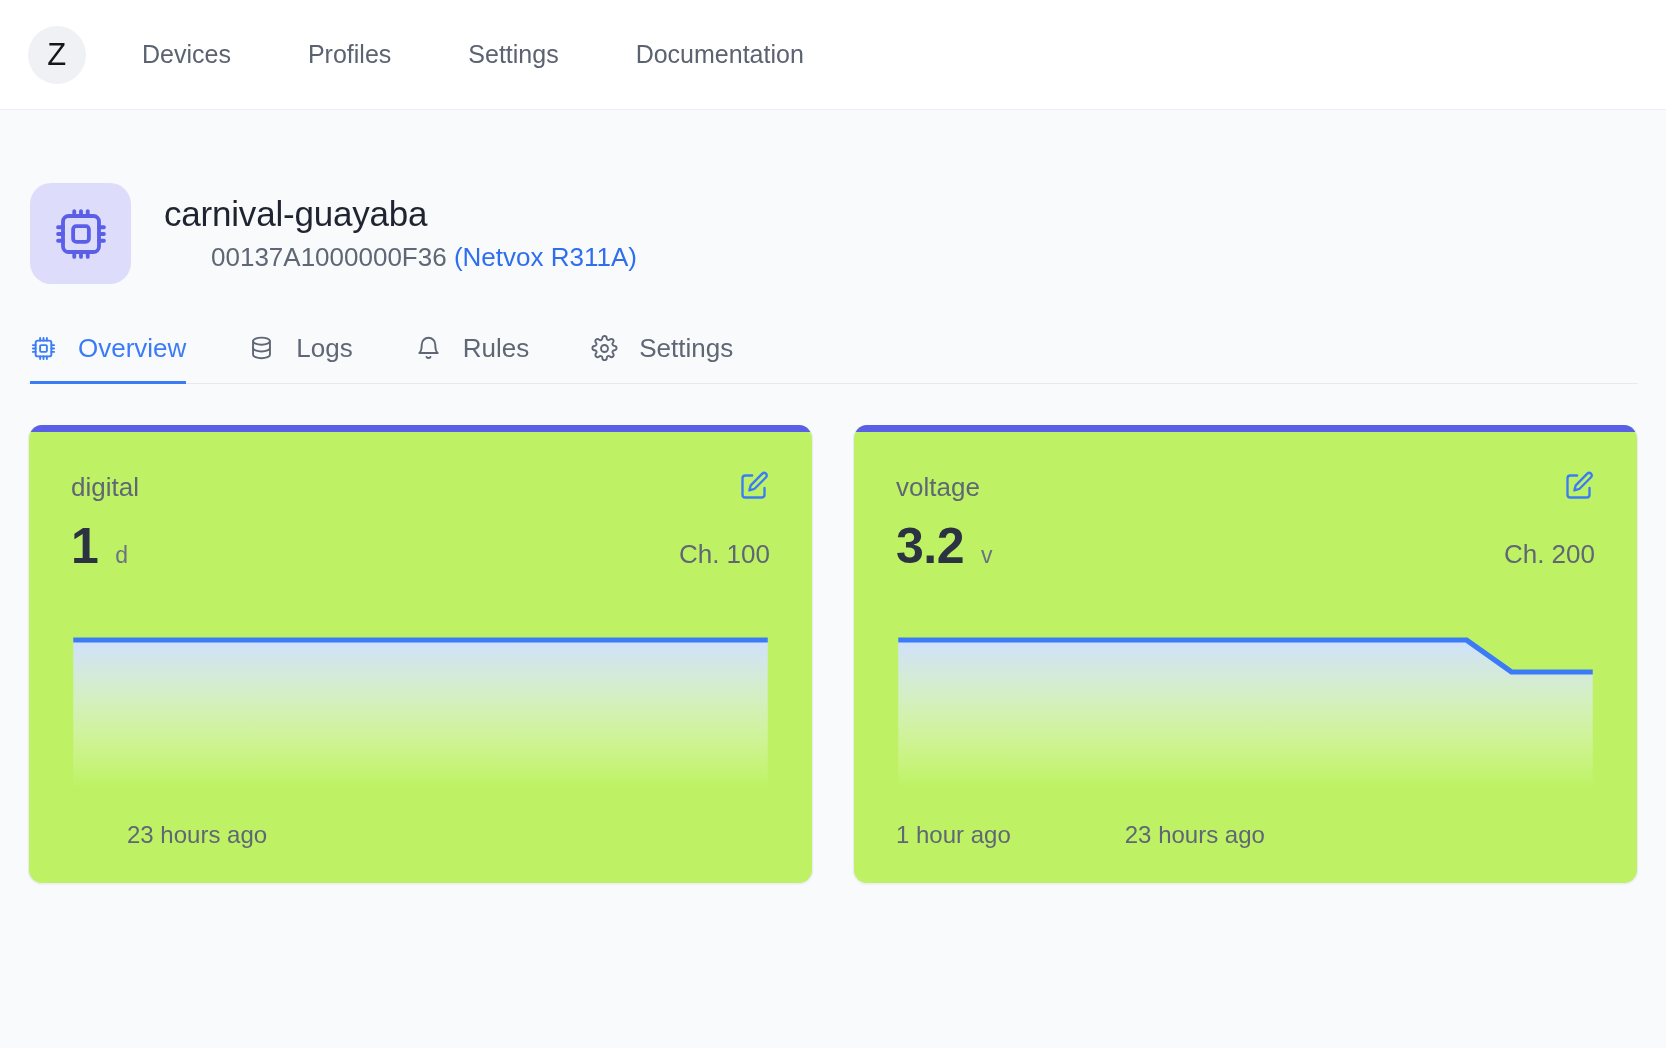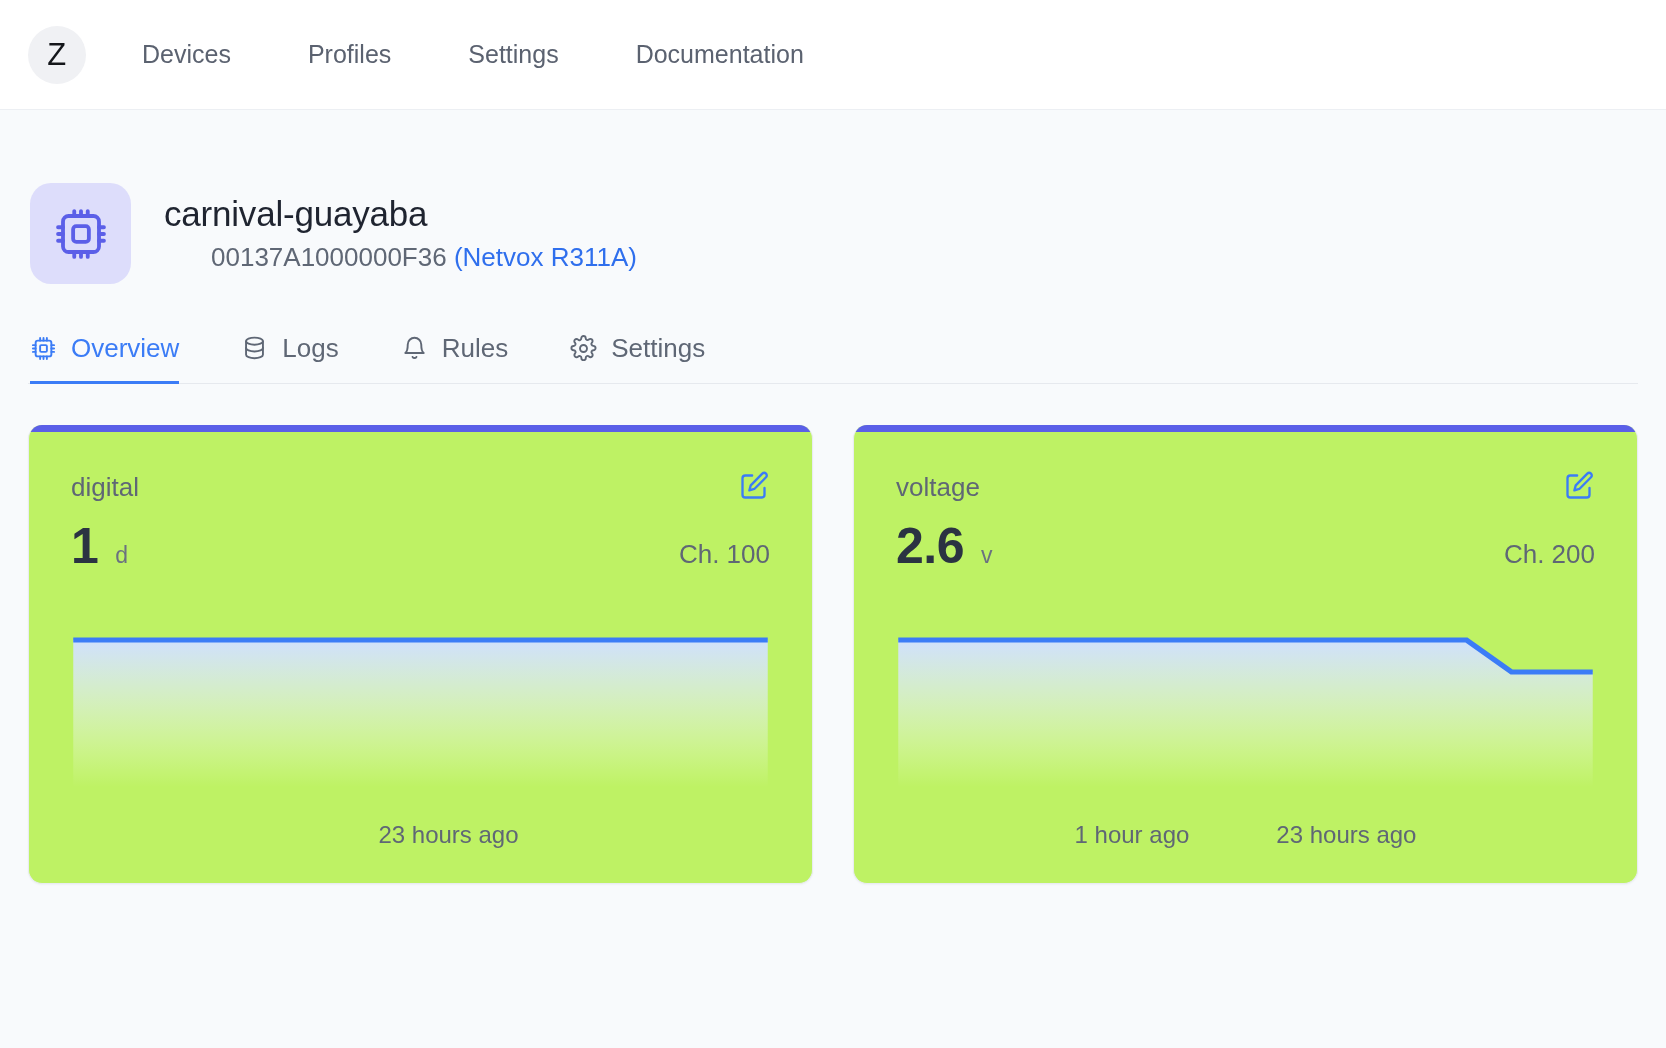--- a/index.html
+++ b/index.html
@@ -88,21 +88,21 @@
   .tabs {
     display: flex;
     align-items: flex-end;
     margin-top: 49px;
     border-bottom: 1px solid #e6e9ee;
     padding-left: 2px;
   }
   .tab {
     display: flex;
     align-items: center;
-    gap: 14px;
+    gap: 21px;
     padding: 0 0 17px 0;
     margin-right: 62px;
     font-size: 26px;
     color: #5f6775;
     cursor: pointer;
     border-bottom: 3px solid transparent;
     margin-bottom: -1px;
   }
   .tab.active { color: #3b7cf6; border-bottom-color: #3b7cf6; }
   .tab svg { display: block; }
@@ -176,32 +176,31 @@
   }
 
   
   .chart-wrap {
     flex: 1 1 auto;
     position: relative;
     padding: 0 42px;
     display: flex;
     flex-direction: column;
     justify-content: flex-end;
-    align-items: center;
   }
   .chart { width: 100%; height: 155px; display: block; }
   .axis-labels {
     display: flex;
     font-size: 24px;
     color: #5f6775;
     height: 96px;
     align-items: center;
   }
   .axis-labels.one { padding-left: 56px; }
-  .axis-labels.two { justify-content: flex-start; gap: 87px; padding-left: 0px; }
+  .axis-labels.two { justify-content: flex-start; gap: 114px; padding-left: 0px; }
 </style>
 </head>
 <body>
 
 <div class="topnav">
   <div class="brand">Z</div>
   <nav class="navlinks">
     <a class="navlink">Devices</a>
     <a class="navlink">Profiles</a>
     <a class="navlink">Settings</a>
@@ -324,21 +323,21 @@
             <span>
               <svg width="33" height="33" viewBox="0 0 24 24" fill="none" stroke="#3b7cf6" stroke-width="1.7" stroke-linecap="round" stroke-linejoin="round">
                 <path d="M11 4H6a2 2 0 0 0-2 2v12a2 2 0 0 0 2 2h12a2 2 0 0 0 2-2v-5"></path>
                 <path d="M18.4 2.6a1.9 1.9 0 0 1 2.7 2.7L12.6 13.8l-3.6 1 1-3.6z"></path>
               </svg>
             </span>
           </button>
         </div>
         <div class="card-valrow">
           <div class="val-group">
-            <span class="val">2.6</span>
+            <span class="val">3.2</span>
             <span class="unit">v</span>
           </div>
           <span class="channel">Ch. 200</span>
         </div>
       </div>
 
       <div class="chart-wrap">
         <svg class="chart" viewBox="0 0 620 155" preserveAspectRatio="none">
           <defs>
             <linearGradient id="g2" x1="0" y1="0" x2="0" y2="1">

